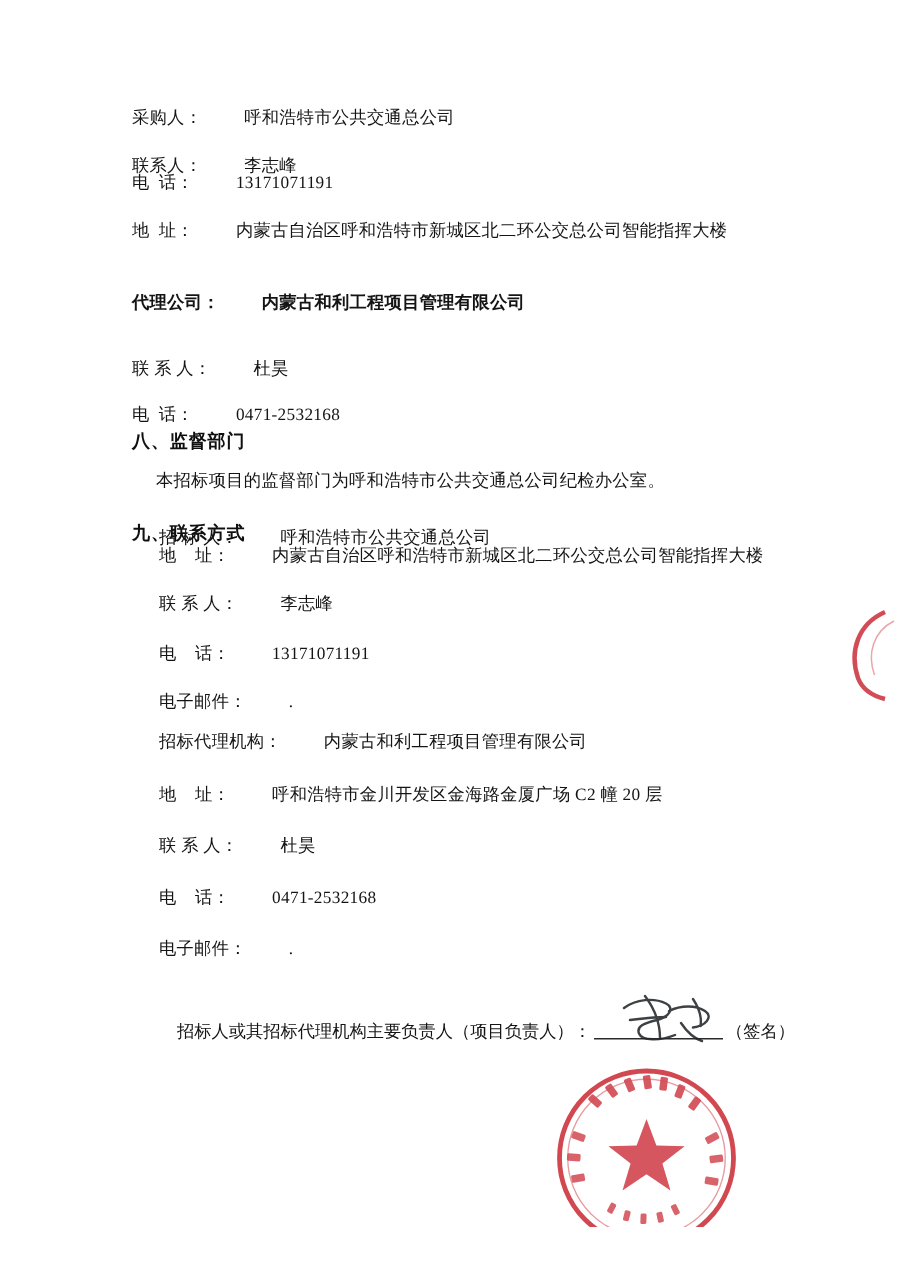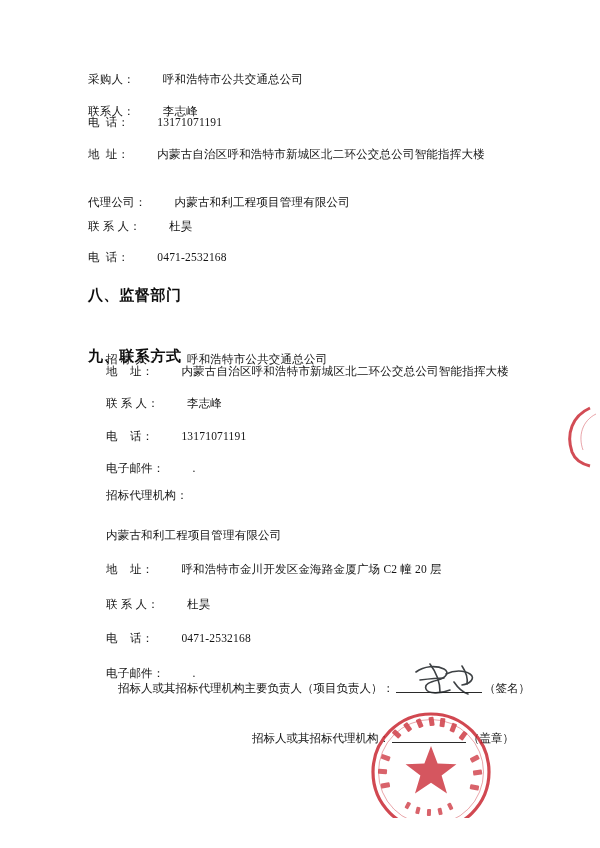--- a/index.html
+++ b/index.html
@@ -38,21 +38,21 @@
   .label {
     display: inline-block;
     white-space: pre;
   }
   .value {
     display: inline-block;
     white-space: pre;
   }
 
   .heading {
-    font-size: 15px;
+    font-size: 12px;
     font-weight: bold;
     letter-spacing: 0.6px;
     color: #0f0f0f;
   }
 
   .blk {
     position: absolute;
   }
 
   
@@ -112,36 +112,37 @@
       <span class="label">电  话：</span>
       <span class="value">13171071191</span>
     </div>
     <div class="line row">
       <span class="label">地  址：</span>
       <span class="value">内蒙古自治区呼和浩特市新城区北二环公交总公司智能指挥大楼</span>
     </div>
   </div>
 
   <div class="blk" style="left:88px; top:197px;">
-    <div class="line row" style="margin-bottom:12px;">
+    <div class="line row" style="margin-bottom:32px;font-weight:bold;">
       <span class="label">代理公司：</span>
       <span class="value">内蒙古和利工程项目管理有限公司</span>
     </div>
     <div class="line row" style="margin-bottom:20px;">
       <span class="label">联 系 人：</span>
       <span class="value">杜昊</span>
     </div>
     <div class="line row">
       <span class="label">电  话：</span>
       <span class="value">0471-2532168</span>
     </div>
   </div>
 
   <div class="blk" style="left:88px; top:286px;">
     <div class="heading">八、监督部门</div>
+    <div class="line" style="margin-top:13px; margin-left:16px;">本招标项目的监督部门为呼和浩特市公共交通总公司纪检办公室。</div>
   </div>
 
   <div class="blk" style="left:88px; top:347px;">
     <div class="heading">九、联系方式</div>
   </div>
 
   <div class="blk" style="left:106px; top:354px;">
     <div class="line row" style="">
       <span class="label">招 标 人：</span>
       <span class="value">呼和浩特市公共交通总公司</span>
@@ -158,21 +159,21 @@
       <span class="label">电    话：</span>
       <span class="value">13171071191</span>
     </div>
     <div class="line row">
       <span class="label">电子邮件：</span>
       <span class="value">.</span>
     </div>
   </div>
 
   <div class="blk" style="left:106px; top:490px;">
-    <div class="line row" style="margin-bottom:23px;flex-direction:column;">
+    <div class="line row" style="margin-bottom:23px;">
       <span class="label">招标代理机构：</span>
       <span class="value">内蒙古和利工程项目管理有限公司</span>
     </div>
     <div class="line row" style="margin-bottom:23px;">
       <span class="label">地    址：</span>
       <span class="value">呼和浩特市金川开发区金海路金厦广场 C2 幢 20 层</span>
     </div>
     <div class="line row" style="margin-bottom:23px;">
       <span class="label">联 系 人：</span>
       <span class="value">杜昊</span>
@@ -184,23 +185,20 @@
     <div class="line row">
       <span class="label">电子邮件：</span>
       <span class="value">.</span>
     </div>
   </div>
 
   <div class="blk" style="left:118px; top:678px;">
     <span class="sig-line">招标人或其招标代理机构主要负责人（项目负责人）：</span><span class="sig-rule"></span><span class="sig-line">（签名）</span>
   </div>
 
-  <div class="blk" style="left:252px; top:728px;">
-    <span class="sig-line">招标人或其招标代理机构：</span><span class="sig-rule short"></span><span class="sig-line">（盖章）</span>
-  </div>
 
   <svg class="scrawl" style="left:410px; top:660px;" width="76" height="42" viewBox="0 0 76 42">
     <g fill="none" stroke="#23272b" stroke-width="1.6" stroke-linecap="round" stroke-linejoin="round" opacity="0.88">
       <path d="M6 12 C14 6, 26 5, 34 9 C40 12, 36 18, 28 20 C20 22, 14 24, 16 29 C18 34, 30 34, 40 30"></path>
       <path d="M20 4 C26 12, 30 22, 30 32"></path>
       <path d="M36 14 C44 10, 54 10, 60 14 C66 18, 60 24, 52 25"></path>
       <path d="M44 22 C48 28, 52 32, 58 34"></path>
       <path d="M10 20 C18 19, 26 18, 34 18"></path>
       <path d="M52 6 C56 12, 58 18, 57 24"></path>
     </g>

